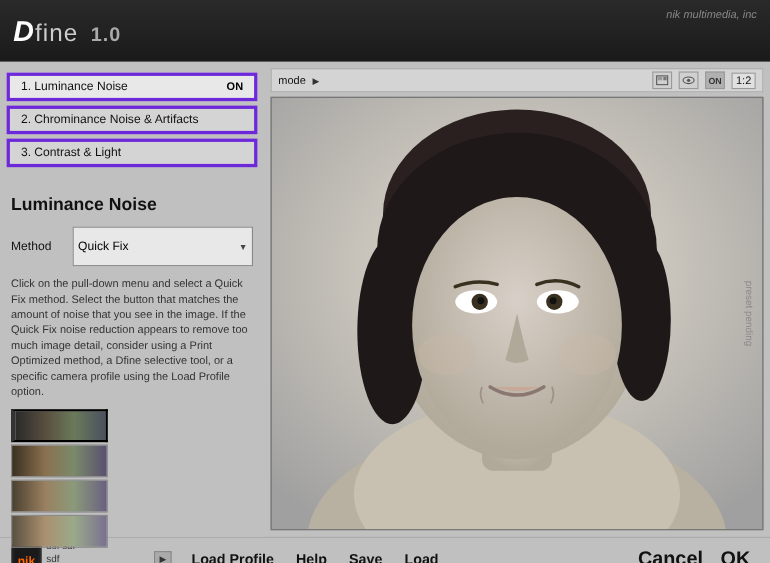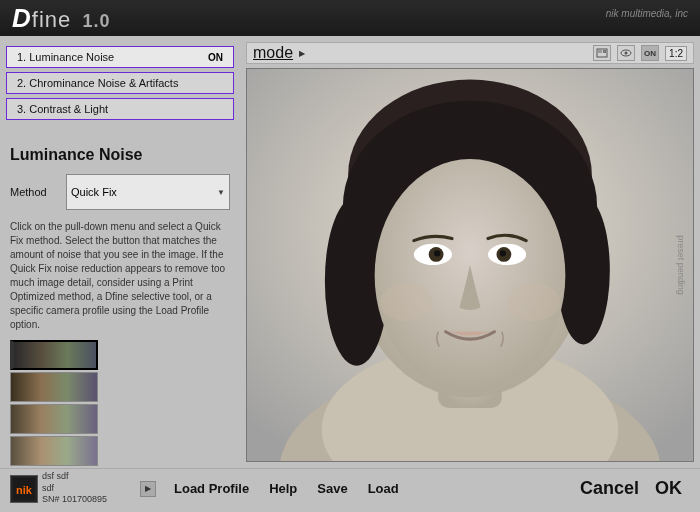--- a/index.html
+++ b/index.html
@@ -9,21 +9,21 @@
       background: #c0c0c0;
       font-family: Arial, Helvetica, sans-serif;
       font-size: 11px;
       overflow: hidden;
       position: relative;
     }
 
     
     #header {
       background: linear-gradient(180deg, #2a2a2a 0%, #1a1a1a 100%);
-      height: 36px;
+      height: 56px;
       display: flex;
       align-items: center;
       padding: 0 12px;
       position: relative;
     }
     #header-title {
       color: #e0e0e0;
       font-size: 22px;
       font-weight: bold;
       letter-spacing: 1px;
@@ -70,21 +70,21 @@
     }
 
     
     .step-item {
       display: flex;
       align-items: center;
       justify-content: space-between;
       padding: 4px 10px;
       margin: 2px 6px;
       background: #d4d4d4;
-      border: 1px solid #6d28d9;
+      border: 3px solid #6d28d9;
       cursor: pointer;
       font-size: 11px;
       color: #111;
     }
     .step-item.active {
       background: #e8e8e8;
     }
     .step-item .on-badge {
       color: #000;
       font-size: 10px;
@@ -190,23 +190,22 @@
       display: flex;
       align-items: center;
       background: #d4d4d4;
       border: 1px solid #aaa;
       padding: 2px 6px;
       margin-bottom: 4px;
       gap: 6px;
       height: 22px;
     }
     #mode-label {
-      font-size: 16px;
-      color: #111;
-      text-decoration: underline;
+      font-size: 10px;
+      color: #111;
     }
     #mode-arrow {
       font-size: 8px;
       color: #333;
     }
     #mode-spacer { flex: 1; }
     .mode-icon {
       width: 18px;
       height: 16px;
       background: #d0d0d0;

